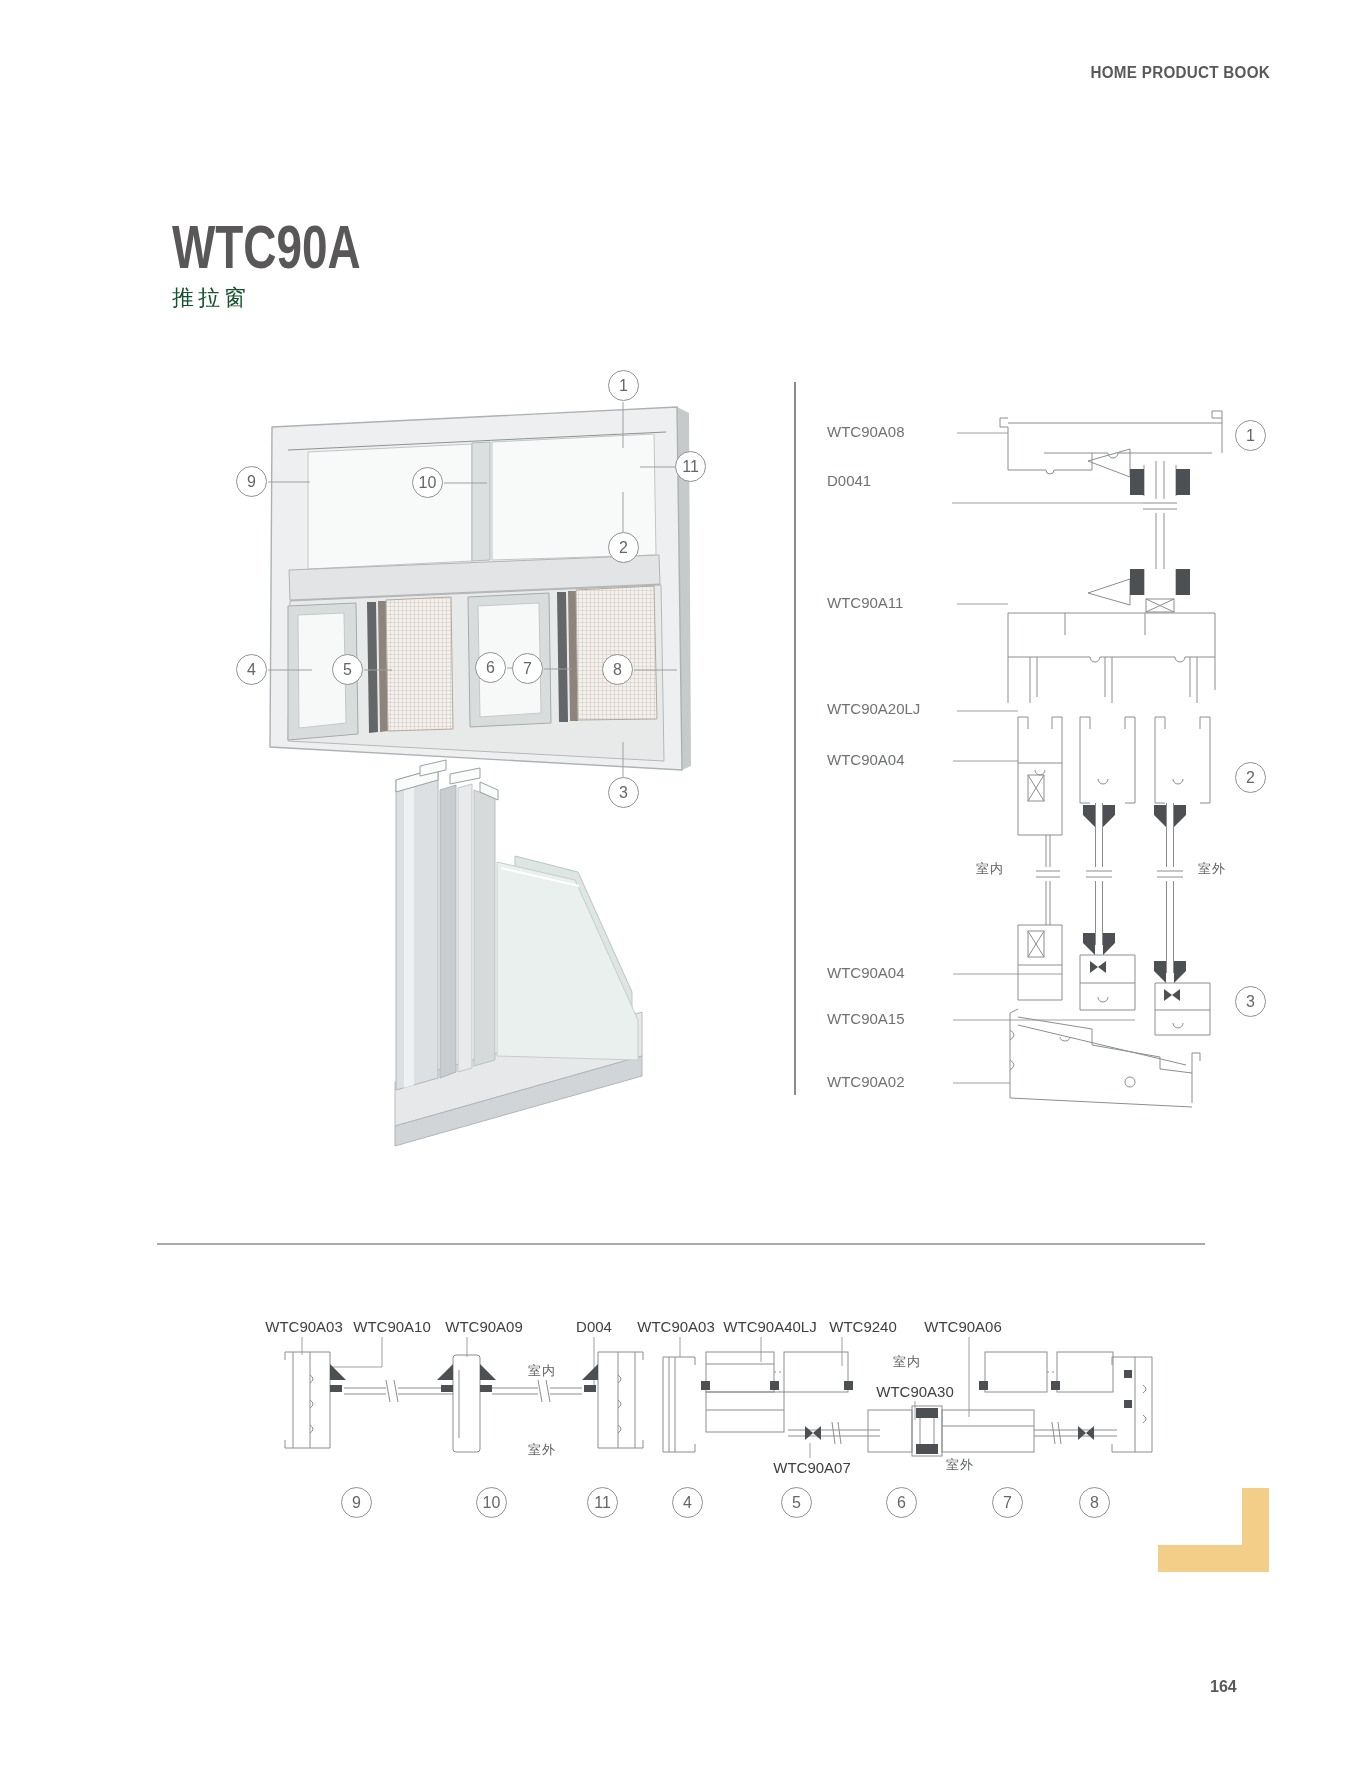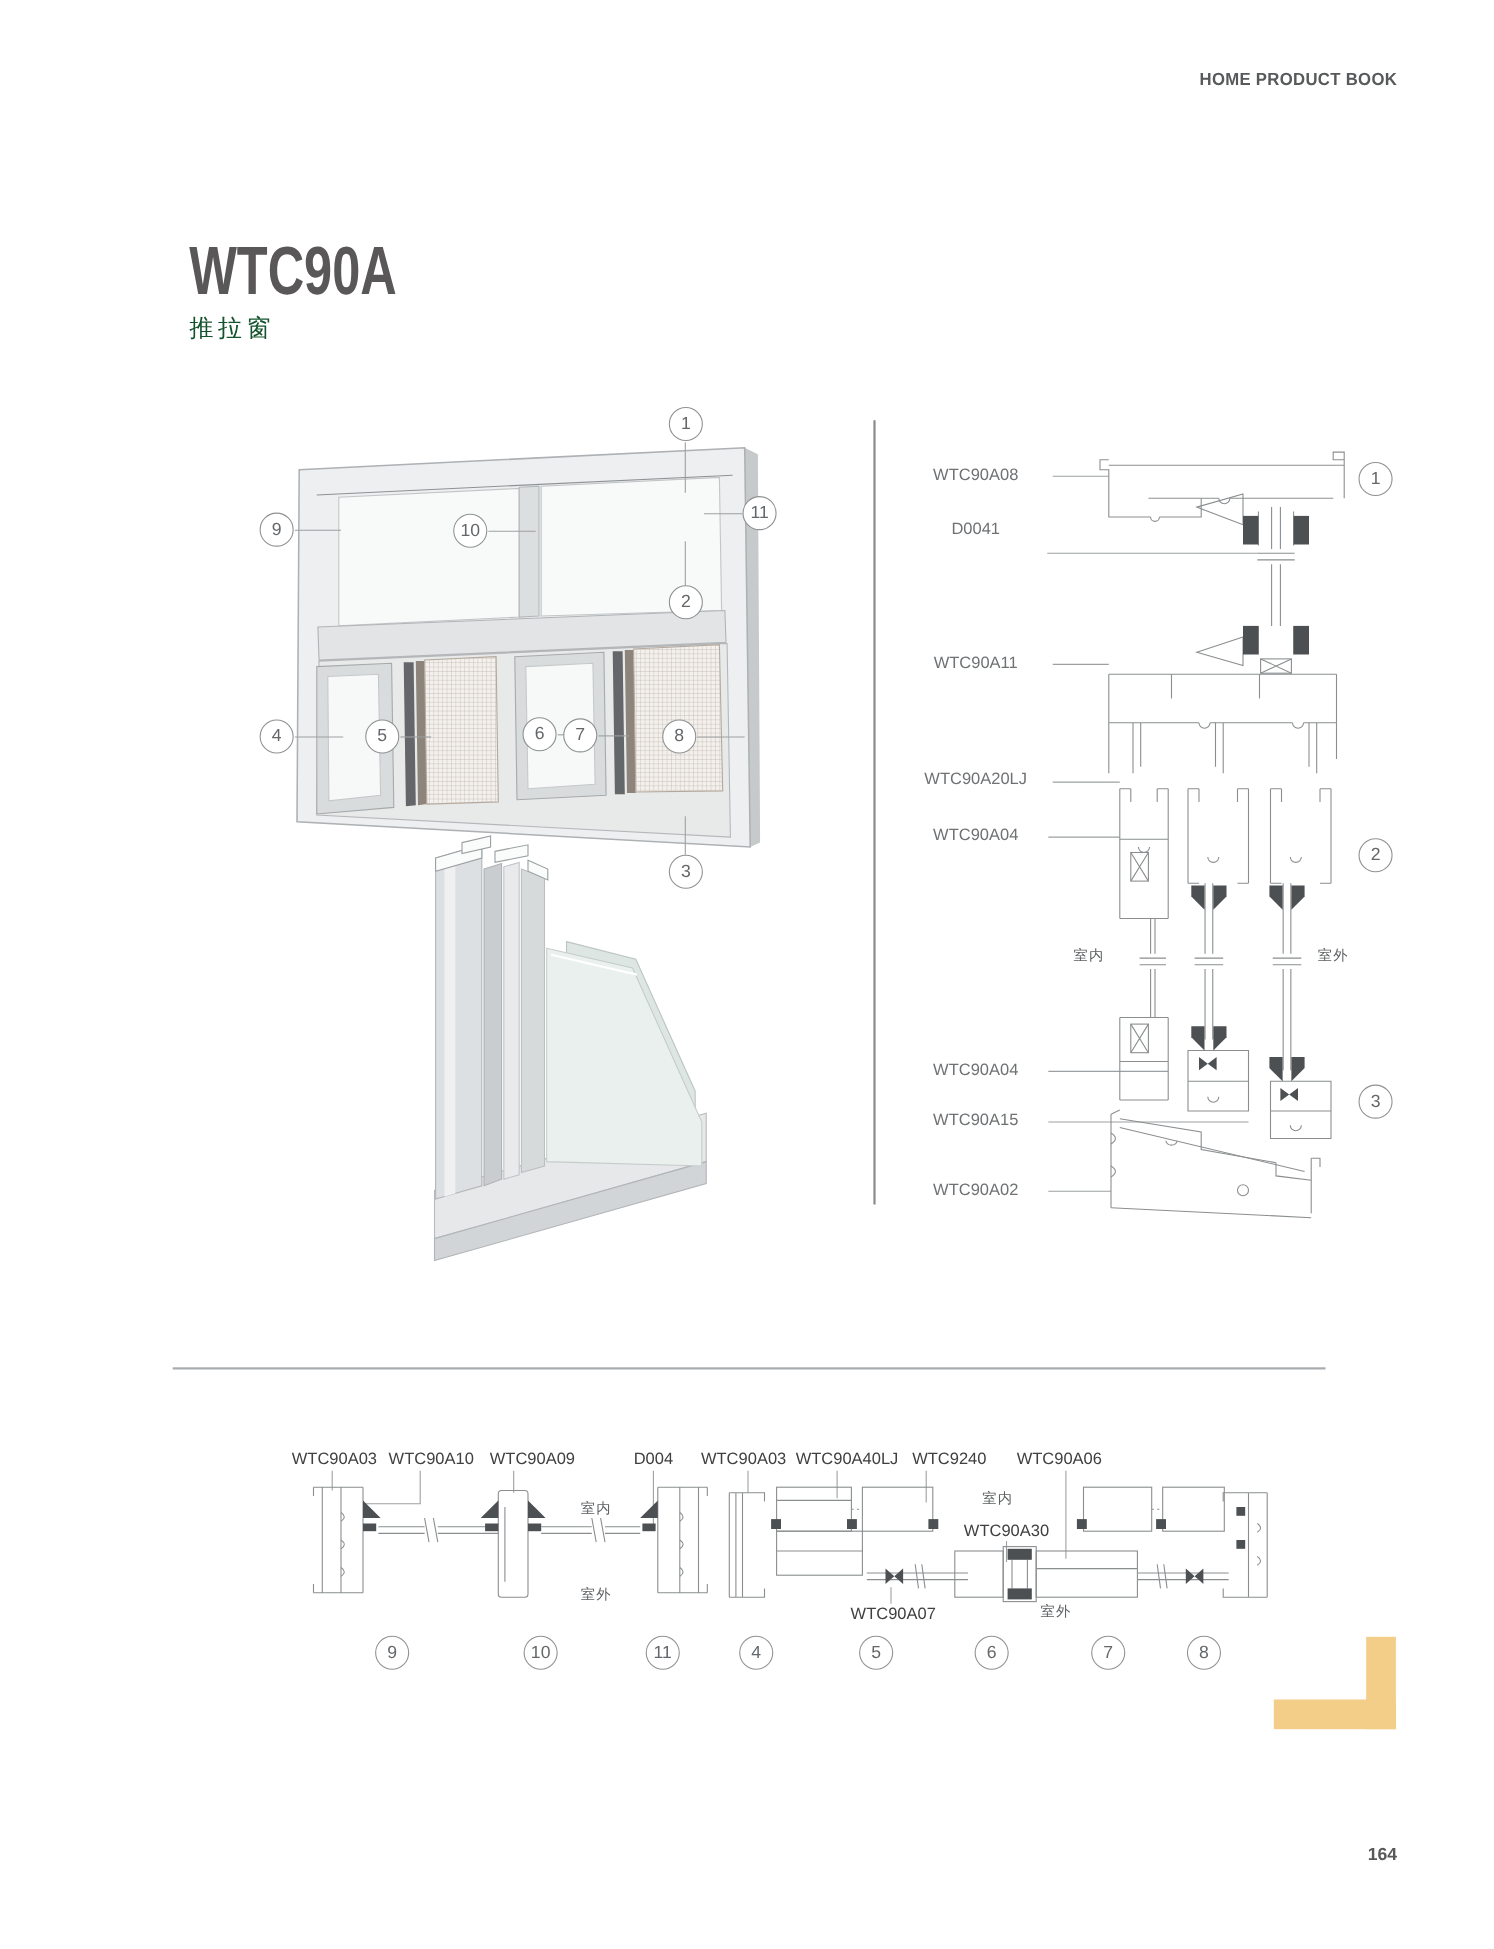--- a/index.html
+++ b/index.html
@@ -5,27 +5,27 @@
   html,body{margin:0;padding:0;background:#ffffff;}
   .page{position:relative;width:1358px;height:1772px;background:#ffffff;overflow:hidden;
         font-family:"Liberation Sans", sans-serif;color:#595757;}
   .book-header{position:absolute;top:64px;right:88px;font-size:16px;font-weight:bold;
         letter-spacing:.3px;color:#57595b;transform:scaleX(.95);transform-origin:right top;}
   .title{position:absolute;left:172px;top:216px;font-size:62px;font-weight:bold;line-height:1;
         color:#595757;transform:scaleX(.74);transform-origin:left top;letter-spacing:0px;}
   .subtitle{position:absolute;left:172px;top:283px;font-size:22px;letter-spacing:4px;color:#14532d;}
   .co{position:absolute;width:31px;height:31px;border:1.3px solid #8f9294;border-radius:50%;
         background:#fff;color:#64676a;font-size:16px;line-height:29px;text-align:center;box-sizing:border-box;}
-  .vslabel{position:absolute;left:827px;width:120px;text-align:center;font-size:15px;color:#6f7274;}
+  .vslabel{position:absolute;left:827px;width:120px;text-align:left;font-size:15px;color:#6f7274;}
   .blabel{position:absolute;width:120px;text-align:center;font-size:15px;color:#404040;}
   .cjk{position:absolute;font-size:13px;color:#5d6062;letter-spacing:1px;white-space:nowrap;}
   .vdivider{position:absolute;left:794px;top:382px;width:1.5px;height:713px;background:#898c8e;}
   .hdivider{position:absolute;left:157px;top:1243px;width:1048px;height:1.5px;background:#a8abad;}
   .accent{position:absolute;background:#F2CE88;}
-  .page-number{position:absolute;left:1210px;top:1678px;width:60px;text-align:right;
+  .page-number{position:absolute;left:1210px;top:1678px;width:60px;text-align:left;
         font-size:16px;font-weight:bold;color:#595757;}
   svg{position:absolute;overflow:visible;}
   .ln{stroke:#8b8e90;stroke-width:1;fill:none;}
   .ld{stroke:#9da0a2;stroke-width:1;fill:none;}
   .dk{fill:#4d5052;stroke:none;}
 </style>
 </head>
 <body>
 
 <div class="page">

